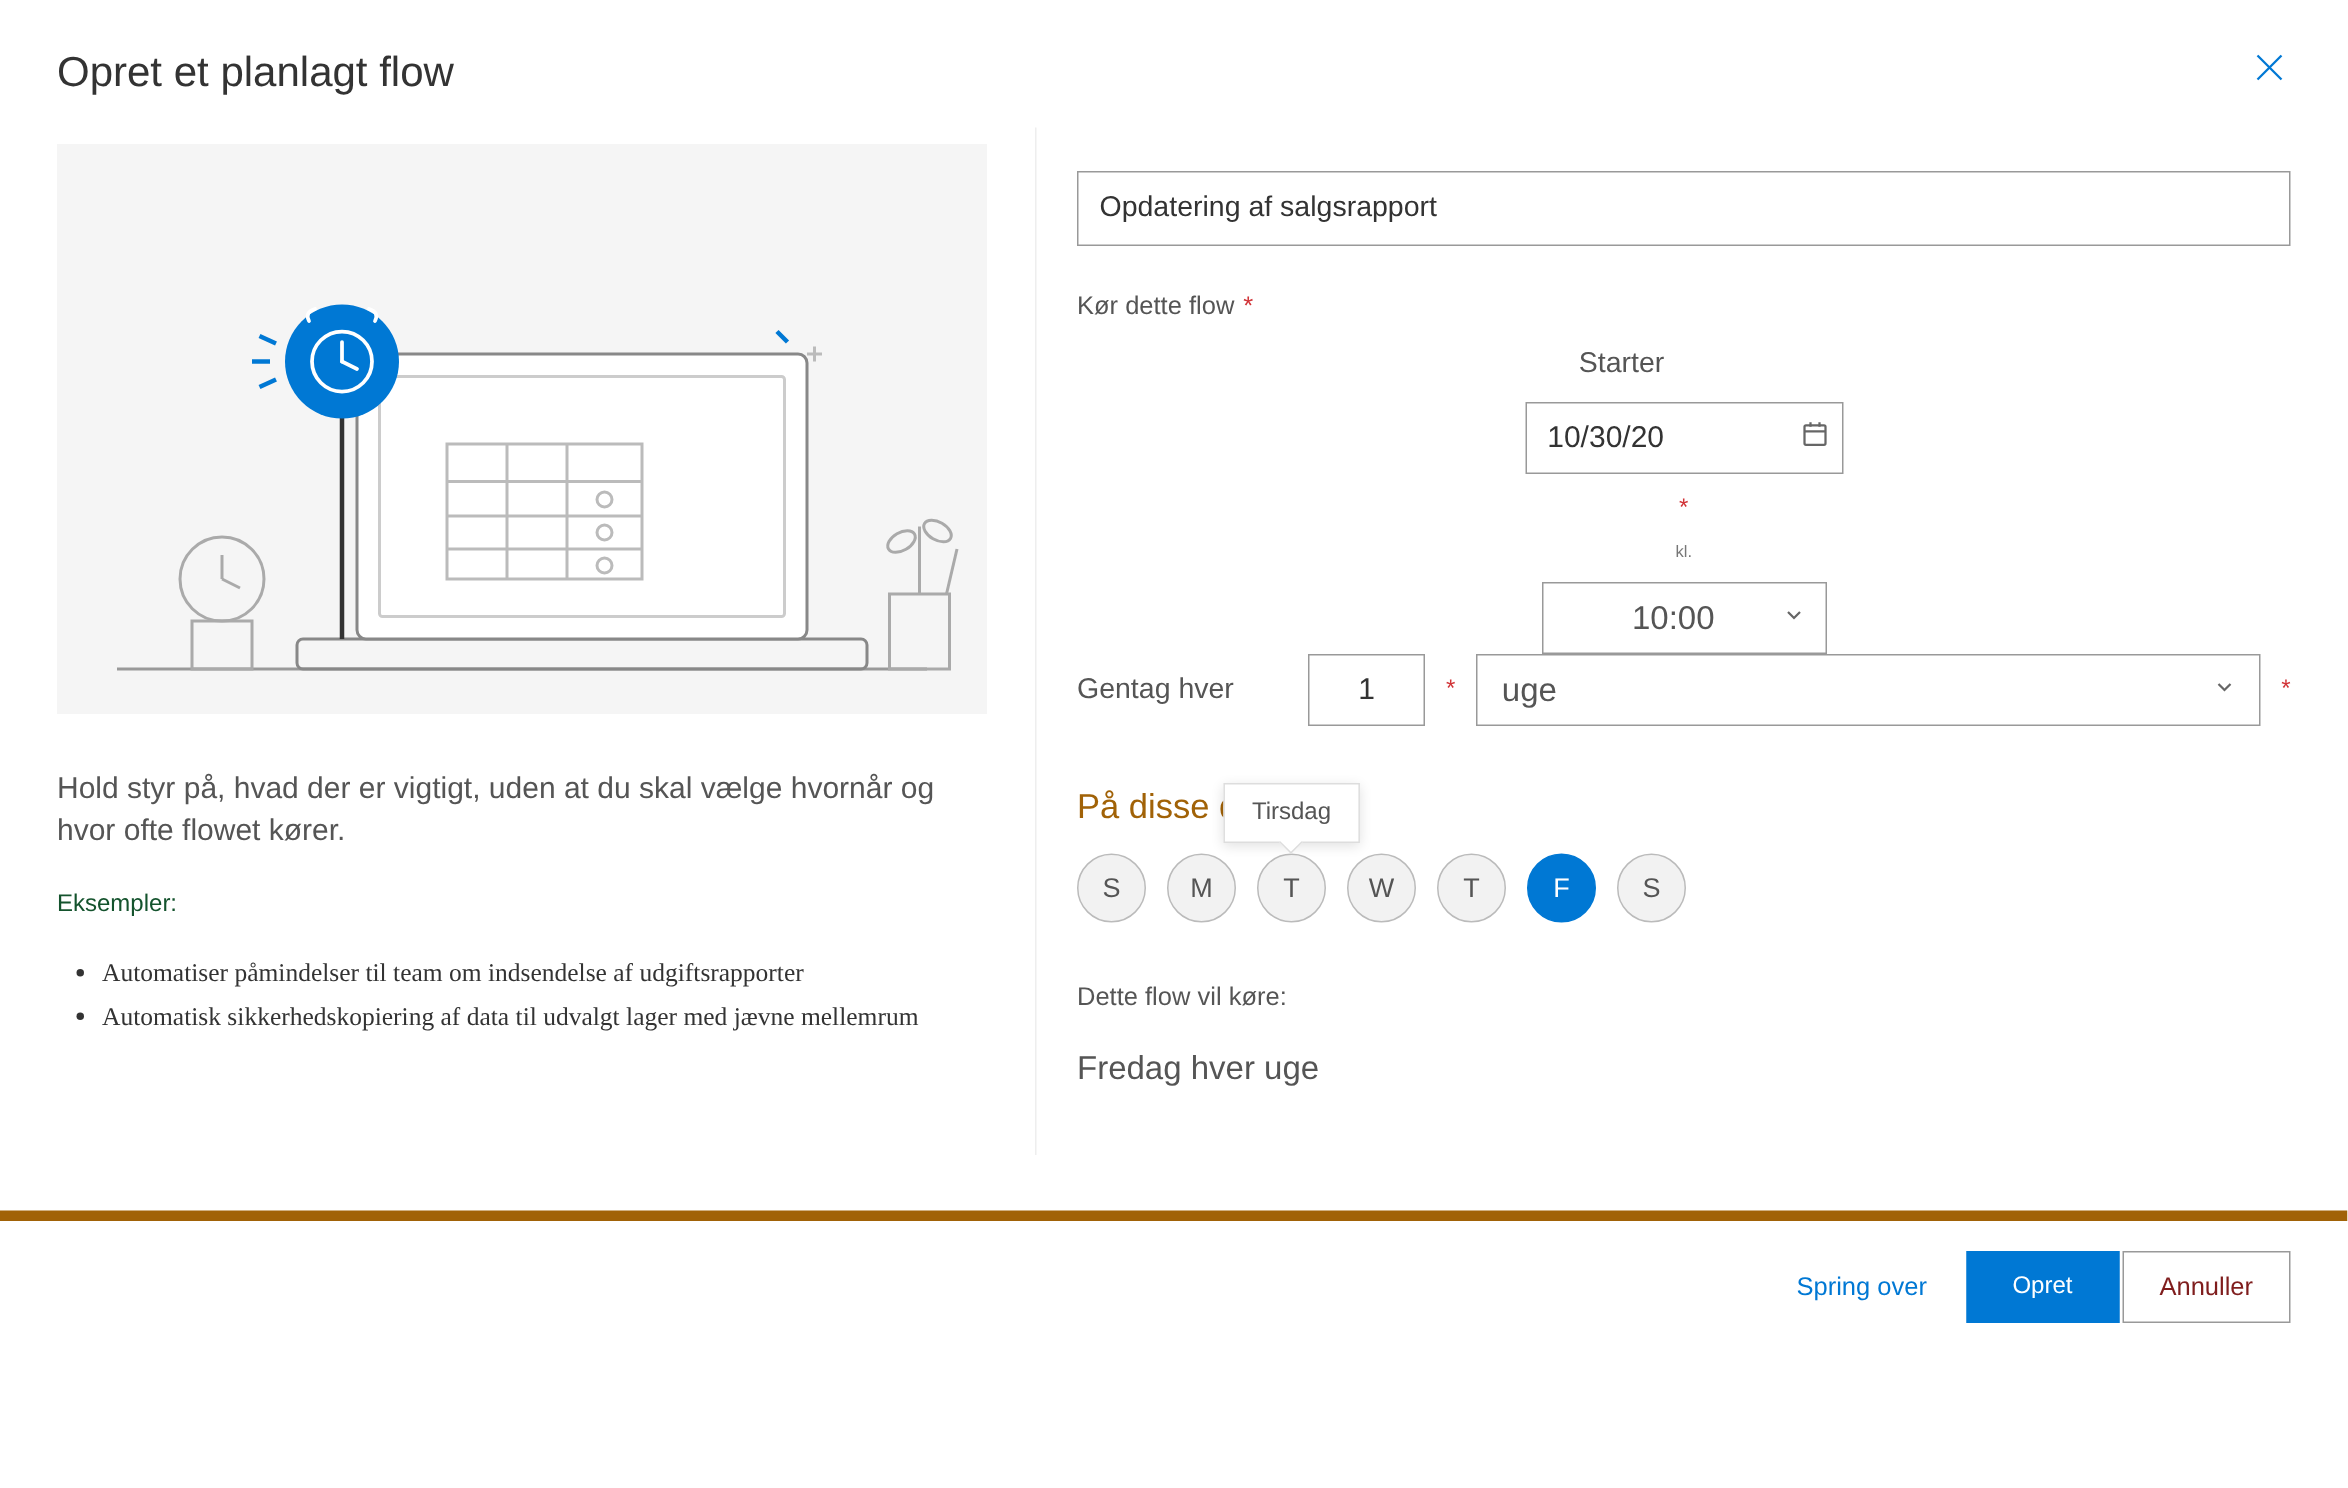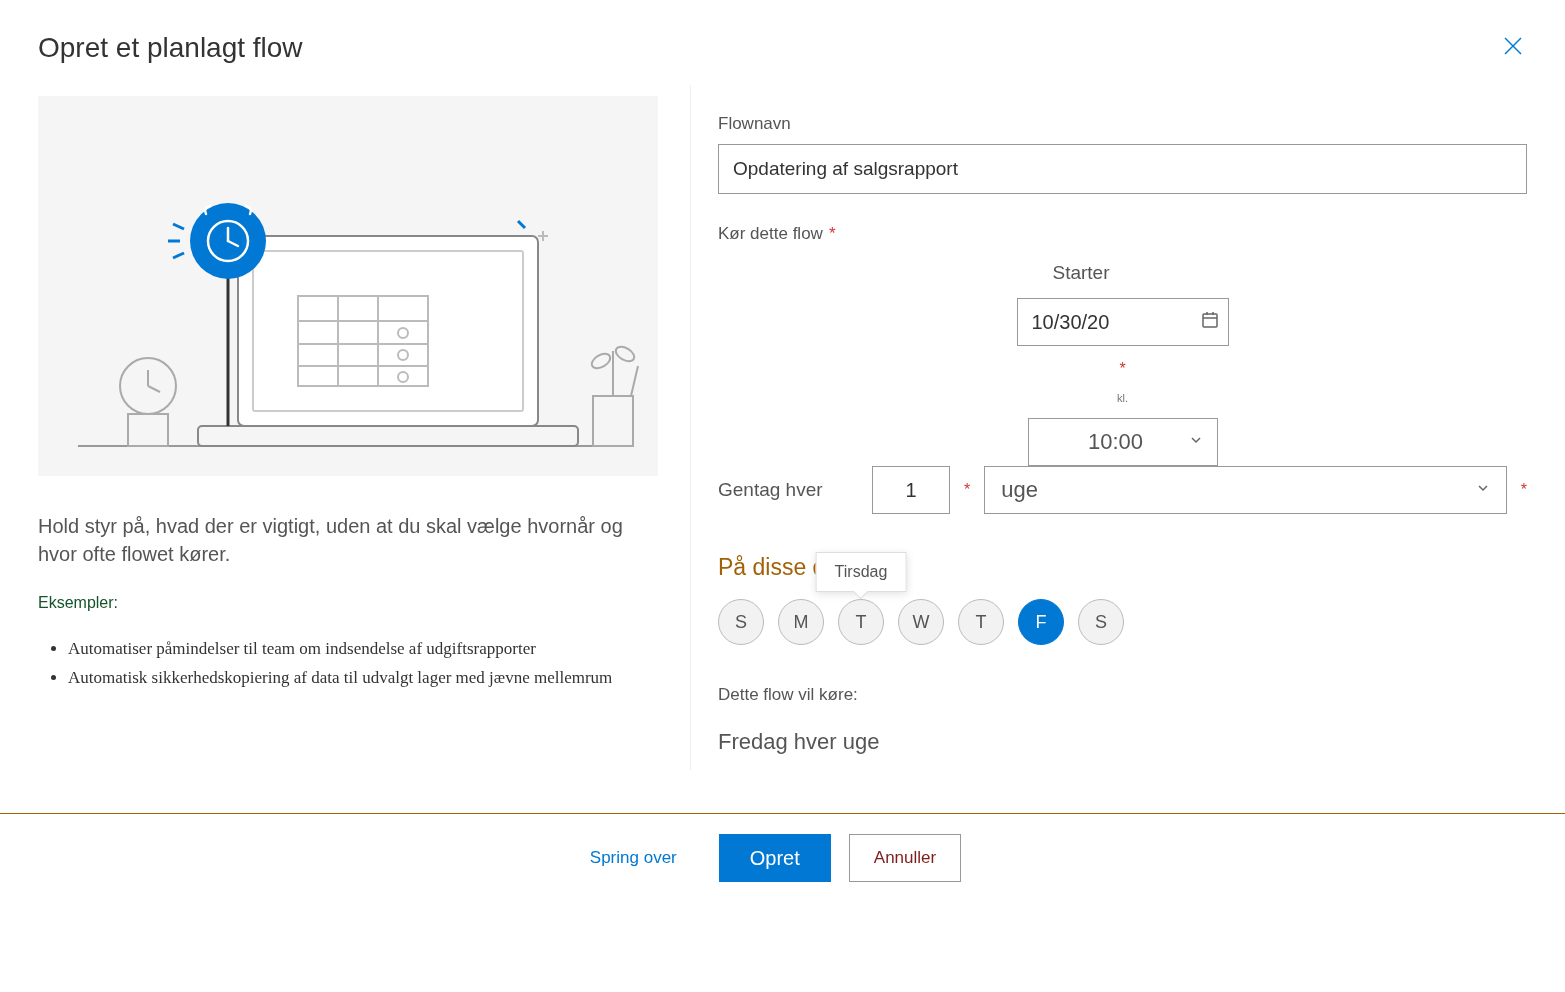--- a/index.html
+++ b/index.html
@@ -251,25 +251,25 @@
       top: 85px;
       width: 1px;
       height: 685px;
       background: #eee;
     }
     .footer {
       position: absolute;
       bottom: 110px;
       left: 0;
       right: 0;
-      border-top: 1px solid #a16207;
+      border-top: 7px solid #a16207;
       padding: 20px 38px 0 0;
       display: flex;
-      justify-content: center;
-      gap: 18px;
+      justify-content: flex-end;
+      gap: 2px;
     }
     .btn {
       height: 48px;
       padding: 0 24px;
       font-size: 17px;
       cursor: pointer;
       border: 1px solid #999;
       background: #fff;
       color: #7f1d1d;
       display: flex;
@@ -277,21 +277,21 @@
     }
     .btn.link {
       border: none;
       color: #0078d4;
       background: transparent;
     }
     .btn.primary {
       background: #0078d4;
       border-color: #0078d4;
       color: #fff;
-      font-size: 20px;
+      font-size: 16px;
       padding: 0 30px;
     }
   </style>
 </head>
 <body>
 
 <div class="modal">
   <div class="header">
     <div class="title">Opret et planlagt flow</div>
     <div class="close-btn">
@@ -358,21 +358,20 @@
       <div class="desc">Hold styr på, hvad der er vigtigt, uden at du skal vælge hvornår og hvor ofte flowet kører.</div>
       <div class="examples-label">Eksempler:</div>
       <ul class="examples">
         <li>Automatiser påmindelser til team om indsendelse af udgiftsrapporter</li>
         <li>Automatisk sikkerhedskopiering af data til udvalgt lager med jævne mellemrum</li>
       </ul>
     </div>
 
     <div class="right-col">
       <div class="section">
-        <label class="field-label">Flownavn</label>
         <input class="text-input" value="Opdatering af salgsrapport" style="">
       </div>
 
       <div class="section">
         <div class="field-label">
           <span>Kør dette flow</span><span class="req">*</span>
         </div>
 
         <div class="run-row">
           <div class="row-label">Starter</div>

